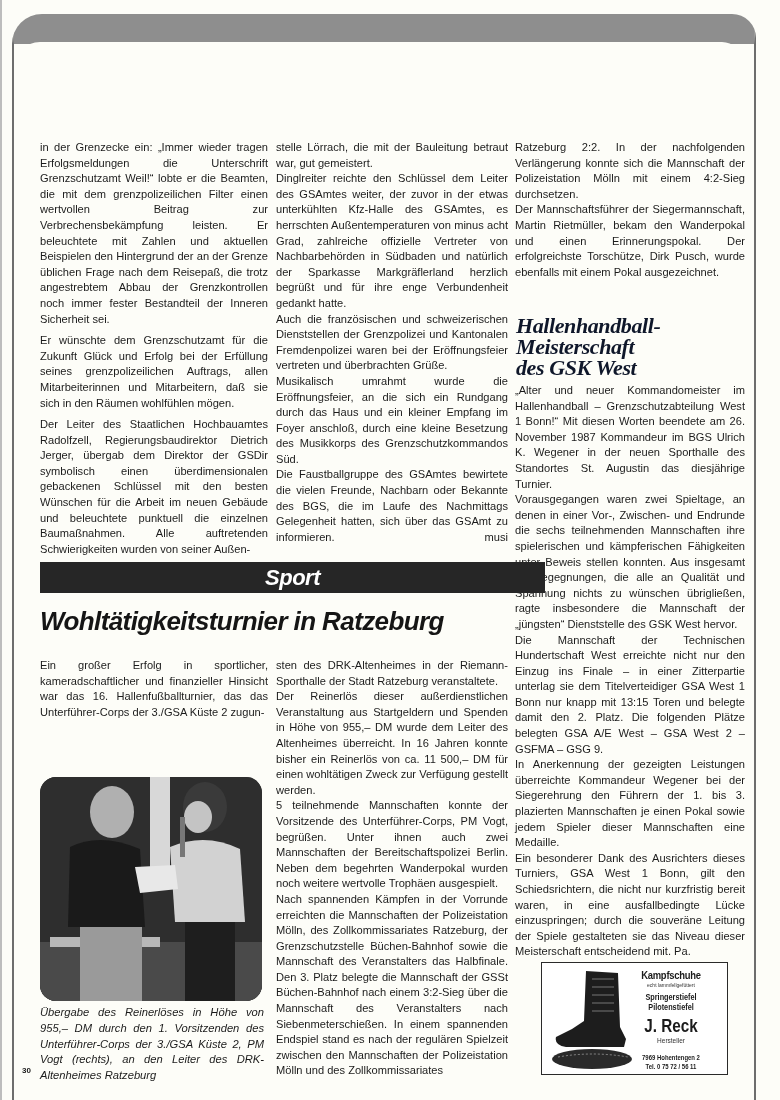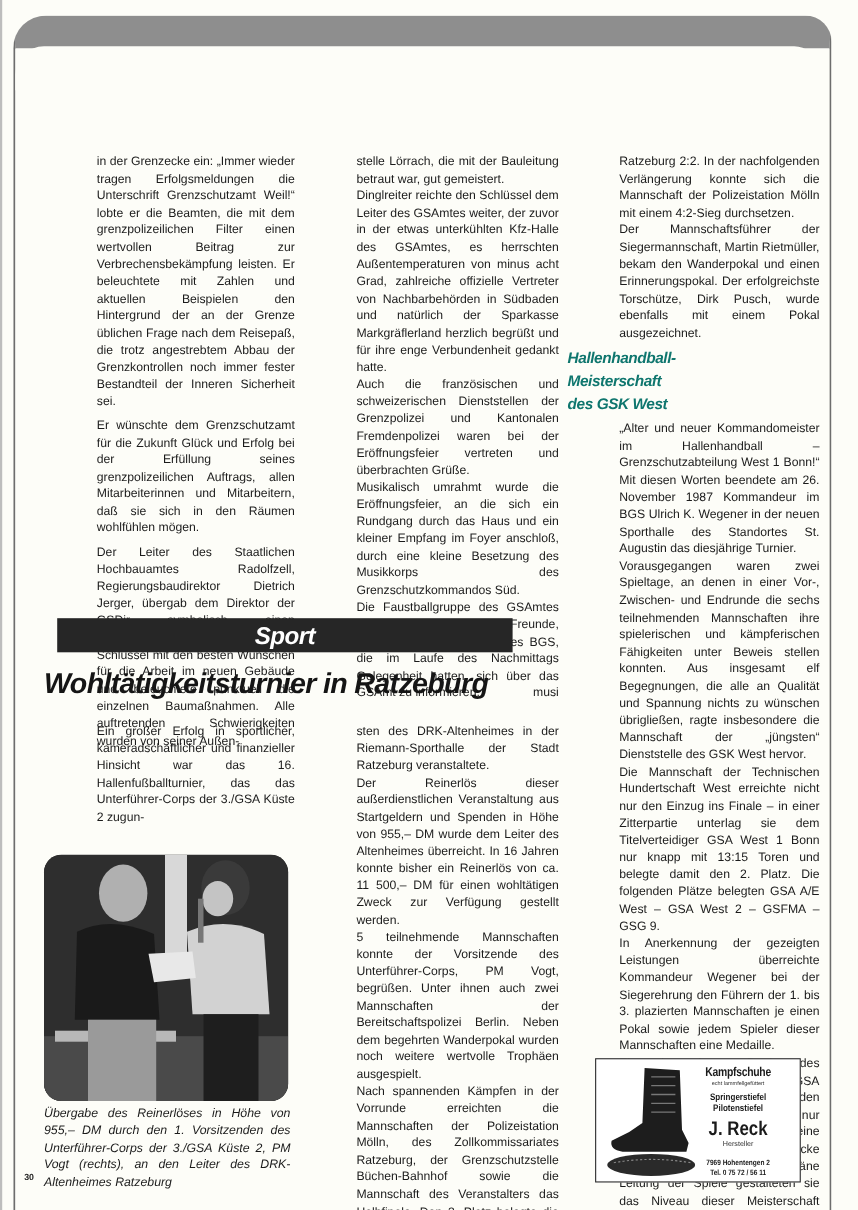--- a/index.html
+++ b/index.html
@@ -13,46 +13,46 @@
       border-top-left-radius: 30px; border-top-right-radius: 24px;
     }
     .frame-inner {
       position: absolute; left: 14px; top: 42px; width: 728px; height: 40px;
       background: #fdfdf8;
       border-top-left-radius: 26px; border-top-right-radius: 20px;
     }
     .outer-edge { position: absolute; left: 0; top: 0; width: 2px; height: 1100px; background: #bdbdbd; }
 
     .col { position: absolute; font-size: 11.1px; line-height: 15.6px; text-align: justify; hyphens: manual; }
-    .col p { margin-bottom: 0; margin-left: 48px; }
+    .col p { margin-bottom: 0; }
     .col p.gap { margin-top: 6px; }
     .c1 { left: 40px; width: 228px; }
     .c2 { left: 276px; width: 232px; }
     .c3 { left: 515px; width: 230px; }
 
     .sign { float: right; }
 
     .sport-bar {
-      position: absolute; left: 52px; top: 562px; width: 414px; height: 31px;
+      position: absolute; left: 40px; top: 562px; width: 505px; height: 31px;
       background: #262626;
       display: flex; align-items: center; justify-content: center;
     }
     .sport-bar span {
       color: #ffffff; font-weight: 900; font-style: italic; font-size: 22px;
       font-family: "Liberation Sans", sans-serif; letter-spacing: -0.5px;
     }
     .headline {
       position: absolute; left: 40px; top: 606px; width: 470px;
       font-family: "Liberation Sans", sans-serif; font-weight: 900; font-style: italic;
       font-size: 26px; letter-spacing: -0.6px; color: #151515;
     }
     .subhead {
       position: absolute; left: 516px; top: 315px; width: 230px;
-      font-family: Liberation Sans, sans-serif; font-weight: 900; font-style: italic;
-      font-size: 14px; line-height: 21px; letter-spacing: -0.4px; color: #0f766e;
+      font-family: Liberation Serif, serif; font-weight: 900; font-style: italic;
+      font-size: 22px; line-height: 21px; letter-spacing: -0.4px; color: #0f172a;
     }
 
     .photo {
       position: absolute; left: 40px; top: 777px; width: 222px; height: 224px;
       border-radius: 16px; overflow: hidden; background: #3a3a3a;
     }
     .photo svg { width: 100%; height: 100%; display: block; }
 
     .caption {
       position: absolute; left: 40px; top: 1005px; width: 224px;

